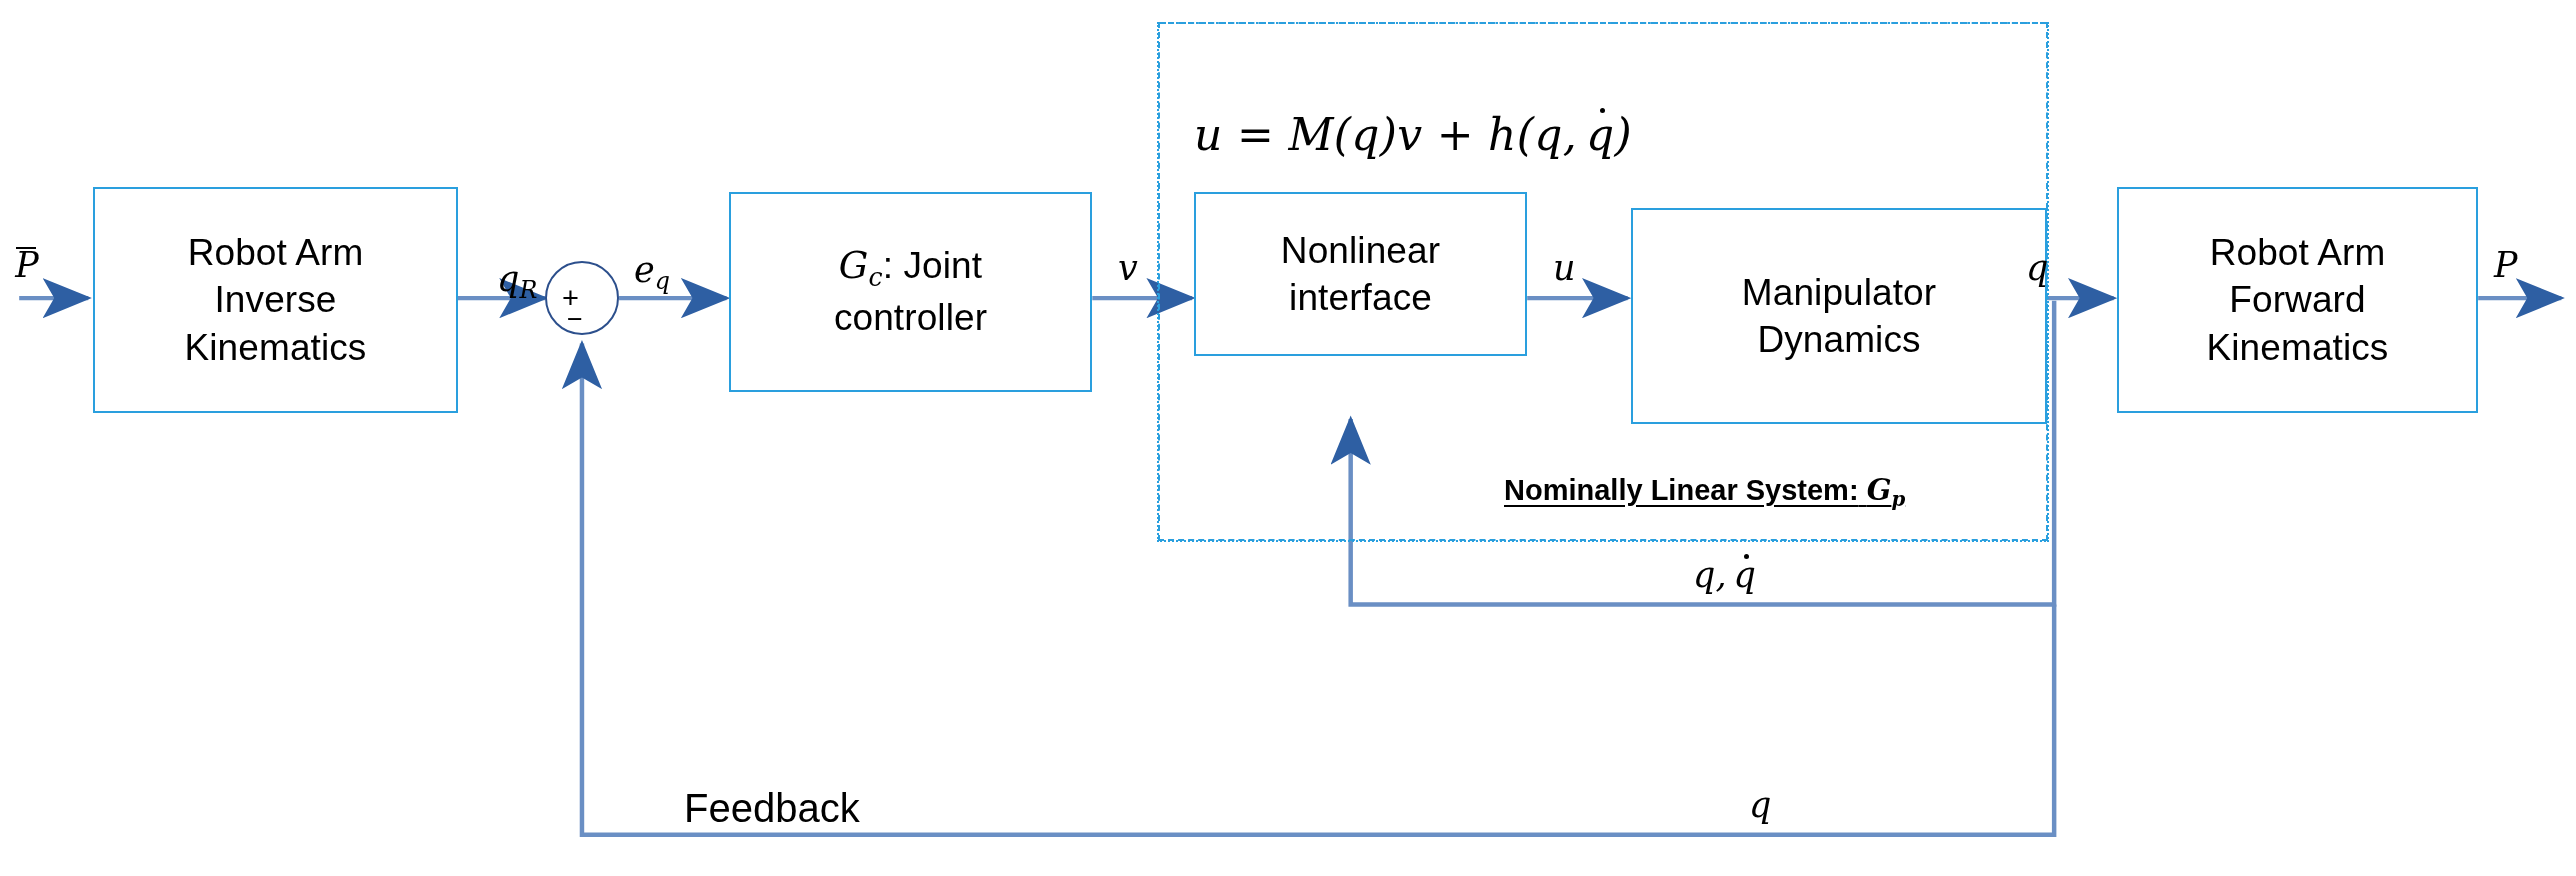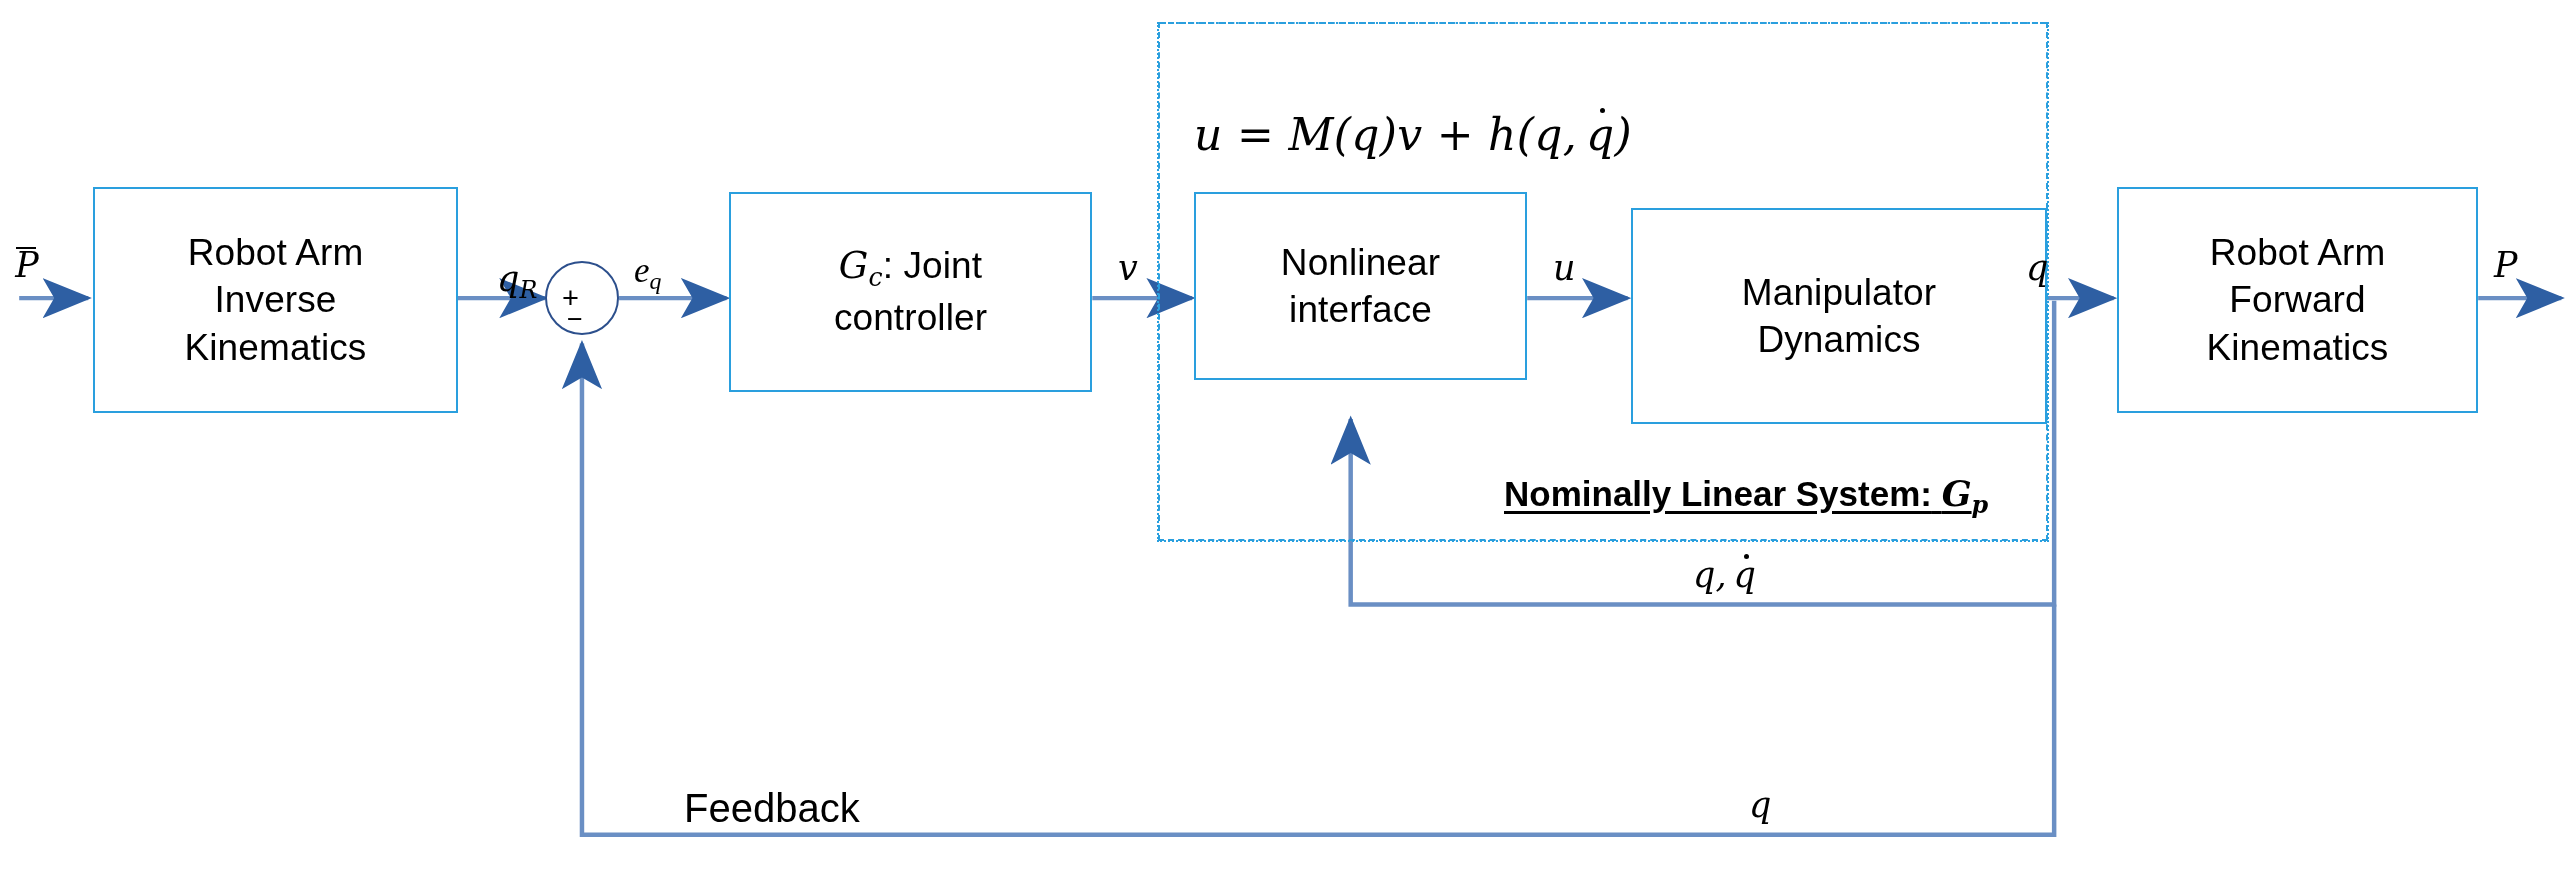--- a/index.html
+++ b/index.html
@@ -93,21 +93,21 @@
     font-size:44px;
     letter-spacing:0.3px;
   }
   .plain{
     font-family:"Liberation Sans", sans-serif;
     font-size:40px;
   }
   .grouplabel{
     font-family:"Liberation Sans", sans-serif;
     font-weight:bold;
-    font-size:35px;
+    font-size:29px;
     text-decoration:underline;
     text-underline-offset:4.5px;
   }
   .grouplabel .gp{
     font-family:"DejaVu Serif", serif;
     font-style:italic;
     font-weight:bold;
   }
   .grouplabel .gp .sub{
     font-size:0.68em;
@@ -188,21 +188,21 @@
     </div>
   </div>
 
   <div class="blk" style="left:729px; top:192px; width:363px; height:200px;">
     <div class="inner">
       <span class="math" style="font-size:37px;"><span>G</span><span class="sub">c</span></span><span>: Joint</span><br>
       <span>controller</span>
     </div>
   </div>
 
-  <div class="blk" style="left:1194px; top:192px; width:333px; height:188px;">
+  <div class="blk" style="left:1194px; top:192px; width:333px; height:164px;">
     <div class="inner">
       <span>Nonlinear</span><br>
       <span>interface</span>
     </div>
   </div>
 
   <div class="blk" style="left:1631px; top:208px; width:416px; height:216px;">
     <div class="inner">
       <span>Manipulator</span><br>
       <span>Dynamics</span>
@@ -218,21 +218,21 @@
   </div>
 
   <div class="sum" style="left:545px; top:261px; width:74px; height:74px;"></div>
   <div class="sgn" style="left:562px; top:284px;">+</div>
   <div class="sgn" style="left:567px; top:306px; font-size:27px;">−</div>
 
   <div class="lab math" style="left:15.3px; top:248px;"><span class="bar">P</span></div>
 
   <div class="lab math" style="left:462px; top:262px;margin-left:35px;"><span>q</span><span class="sub">R</span></div>
 
-  <div class="lab math" style="left:634px; top:253px;font-family:Liberation Serif, serif;"><span>e</span><span class="sub">q</span></div>
+  <div class="lab math" style="left:634px; top:253px;"><span>e</span><span class="sub">q</span></div>
 
   <div class="lab math" style="left:1118px; top:251px;">v</div>
 
   <div class="lab math" style="left:1553px; top:251px;">u</div>
 
   <div class="lab math" style="left:2026px; top:251px;">q</div>
 
   <div class="lab math" style="left:2494px; top:248px;">P</div>
 
   <div class="lab math" style="left:1693px; top:558px;">q, <span class="dotacc">q</span></div>

